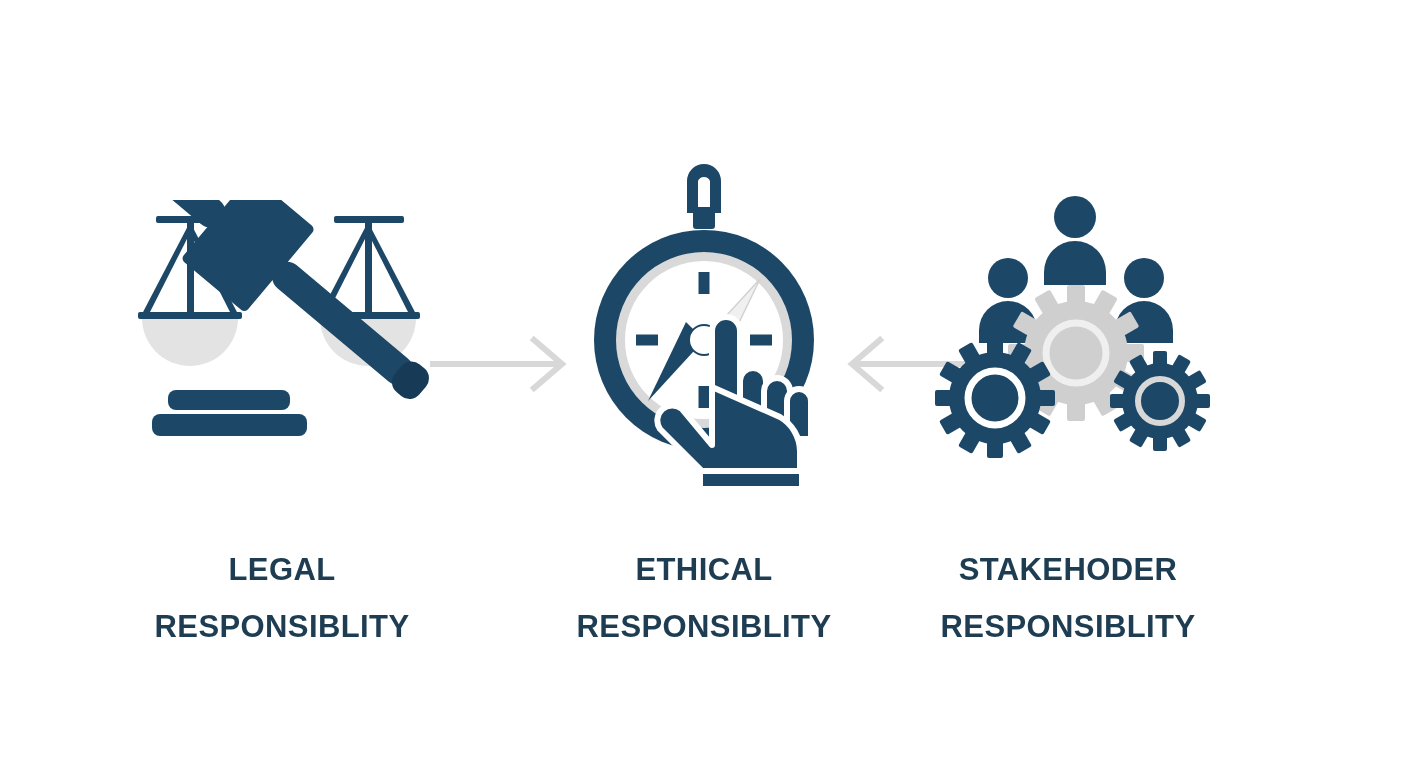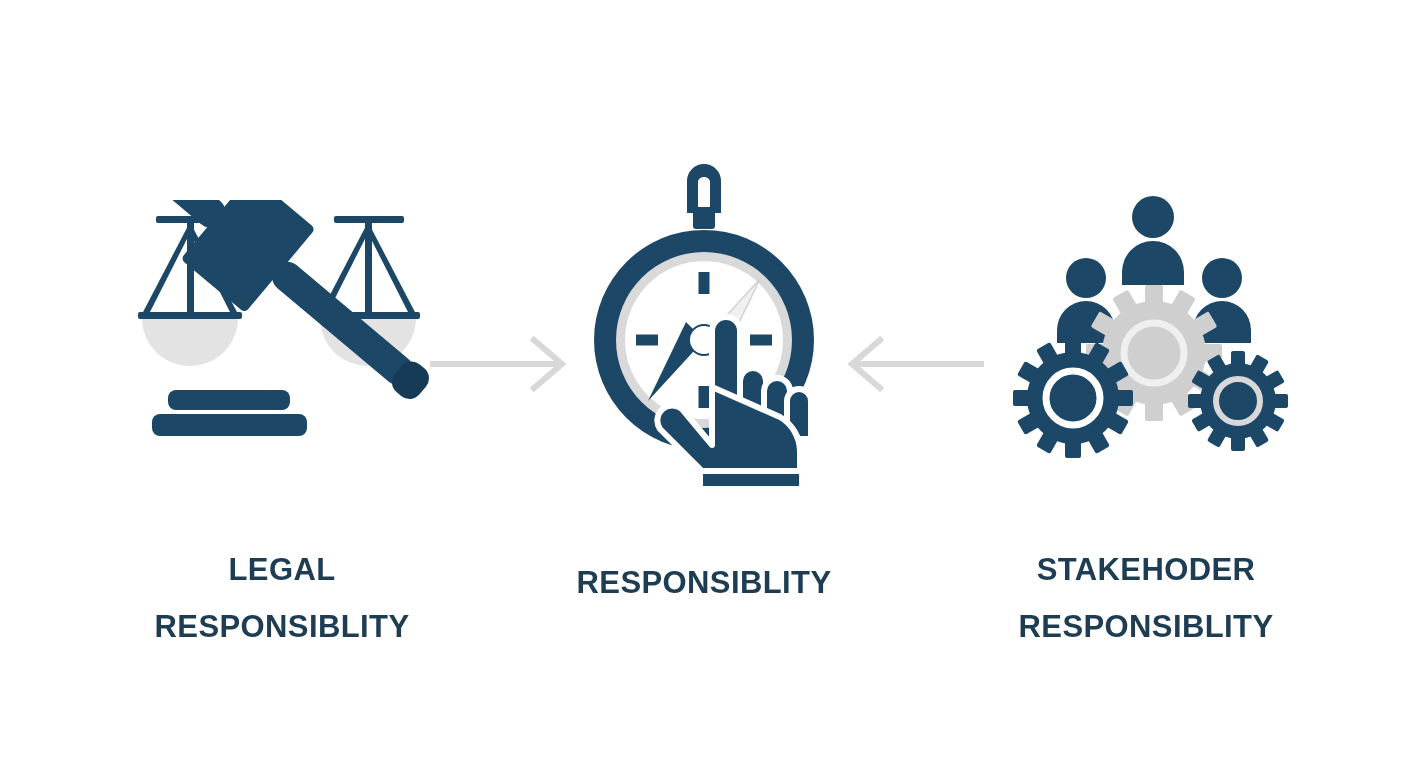--- a/index.html
+++ b/index.html
@@ -26,21 +26,21 @@
     position: absolute;
     top: 150px;
     width: 380px;
     height: 520px;
     display: flex;
     flex-direction: column;
     align-items: center;
   }
   #col-legal       { left: 92px; }
   #col-ethical     { left: 514px; }
-  #col-stakeholder { left: 956px; align-items: center; }
+  #col-stakeholder { left: 878px; align-items: center; }
 
   .icon-box {
     width: 320px;
     height: 350px;
     display: flex;
     align-items: center;
     justify-content: center;
   }
 
   .caption {
@@ -171,20 +171,21 @@
                      L 206 296
                      a 40 40 0 0 0 -20 -34
                      L 118 232 Z"></path>
 
             <rect x="106" y="316" width="102" height="18" rx="2"></rect>
           </g>
         </g>
       </svg>
     </div>
     <div class="caption">
+      <span class="l1">ETHICAL</span>
       <span class="l2">RESPONSIBLITY</span>
     </div>
   </div>
 
   <div class="arrow" id="arrow-right-to-center">
     <svg width="170" height="60" viewBox="0 0 170 60" aria-hidden="true">
       <line x1="34" y1="30" x2="166" y2="30" stroke="#d8d8d8" stroke-width="6"></line>
       <polyline points="62,6 34,30 62,54" fill="none" stroke="#d8d8d8" stroke-width="6" stroke-linecap="square" stroke-linejoin="miter"></polyline>
     </svg>
   </div>

